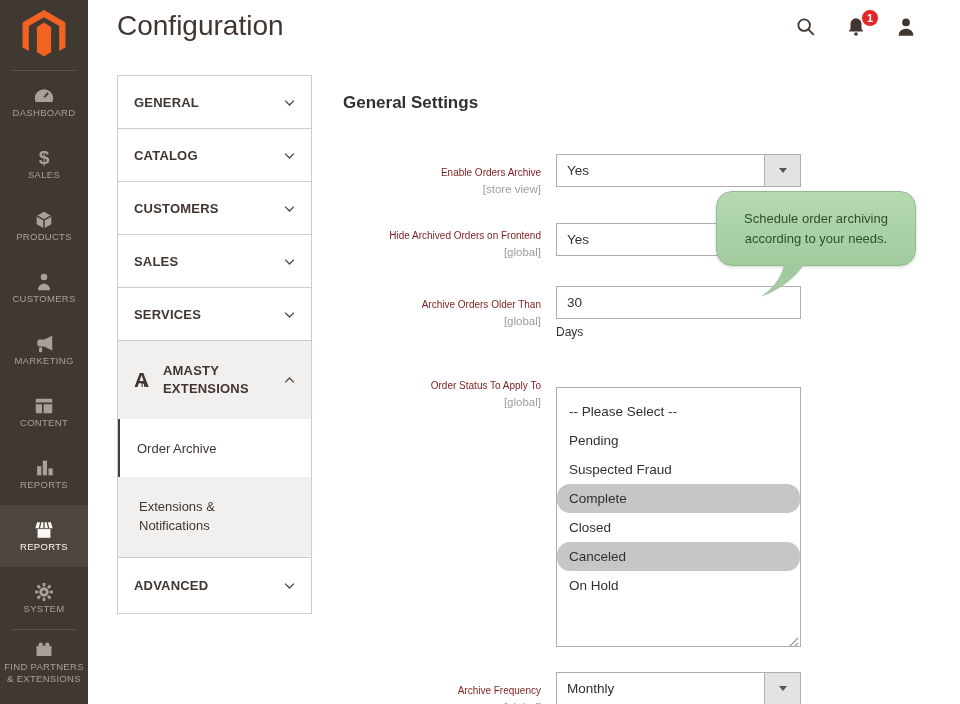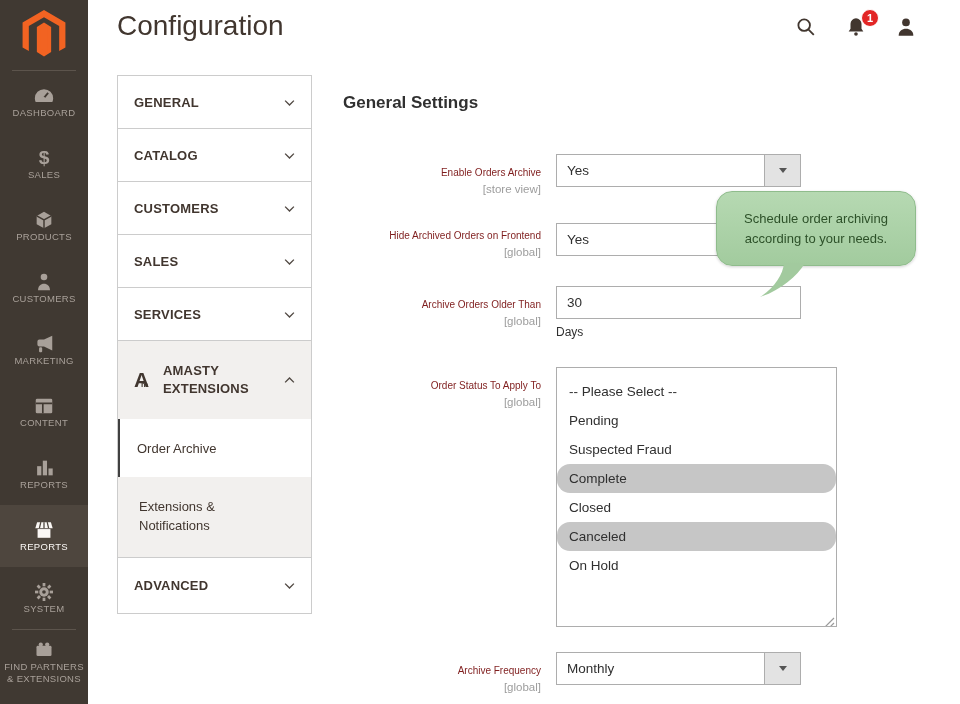--- a/index.html
+++ b/index.html
@@ -59,22 +59,22 @@
   .field-col { margin-left:15px; width:245px; }
   .select { display:flex; height:33px; border:1px solid #adadad; background:#fff; cursor:pointer; }
   .select-value { flex:1; padding:0 10px; line-height:31px; font-size:13.5px; color:#303030; overflow:hidden; }
   .select-arrow { width:36px; border-left:1px solid #adadad; background:#e3e3e3; display:flex;
                   align-items:center; justify-content:center; }
   .tri { width:0; height:0; border-left:4.5px solid transparent; border-right:4.5px solid transparent;
          border-top:5.5px solid #555; }
   .text-input { width:245px; height:33px; border:1px solid #adadad; padding:0 10px; font-size:13.5px;
                 color:#303030; font-family:"Liberation Sans", sans-serif; background:#fff; }
   .suffix { font-size:12px; color:#303030; margin-top:6px; }
-  .multiselect { width:281px; height:260px; border:1px solid #adadad; background:#fff; padding-top:9px;
-                 position:relative; overflow:hidden; }
+  .multiselect { width:245px; height:260px; border:1px solid #adadad; background:#fff; padding-top:9px;
+                 position:relative; overflow:hidden;margin-top:20px; }
   .option { height:29px; line-height:29px; padding:0 12px; font-size:13.5px; color:#303030; cursor:pointer; }
   .option.selected { background:#c6c6c6;border-radius:13px; }
   .resize-handle { position:absolute; right:1px; bottom:1px; width:11px; height:11px; cursor:nwse-resize; }
 
   
   .tooltip { position:absolute; left:609px; top:191px; width:200px; z-index:10;margin-left:19px; }
   .tooltip-body { border-radius:16px; background:linear-gradient(#b6d9b2,#a2cb9e); border:1px solid #8fbc8c;
                   padding:17px 14px; text-align:center; color:#2d5129; font-size:13px; line-height:1.5;
                   box-shadow:0 1px 3px rgba(0,0,0,.18); }
   .tooltip-tail { position:absolute; left:42px; top:100%; margin-top:-3px; }

